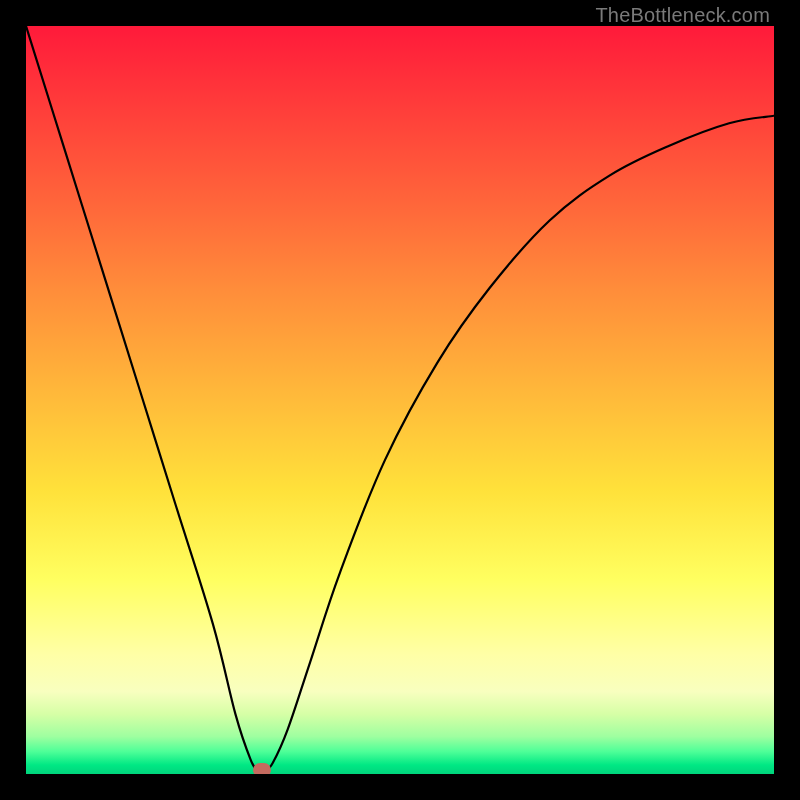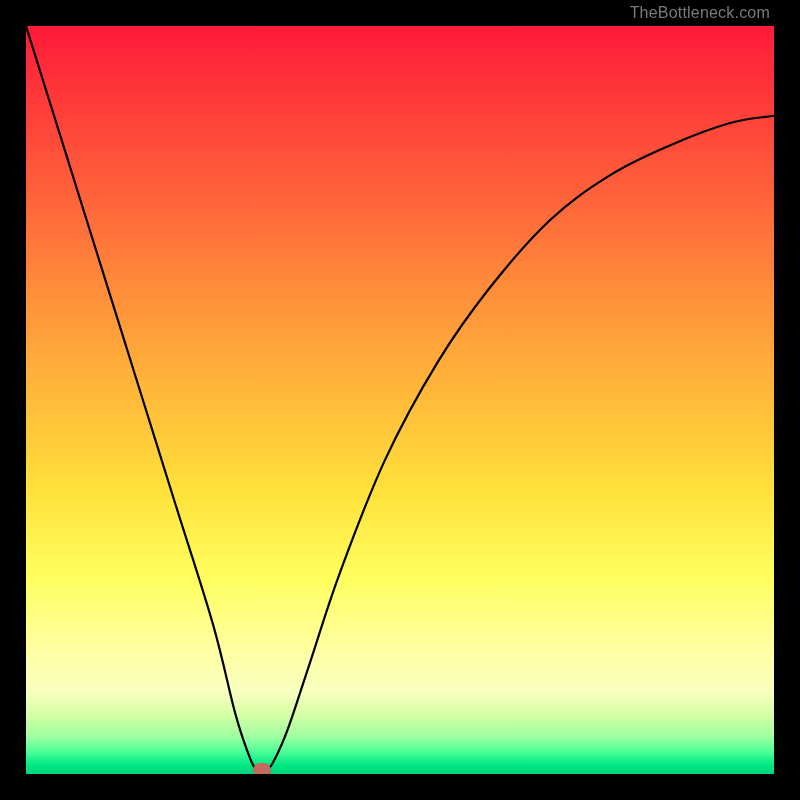--- a/index.html
+++ b/index.html
@@ -43,21 +43,21 @@
       #4eff98 97%,
       #00e884 98.8%,
       #00d47c 100%
     );
   }
   .watermark {
     position: absolute;
     top: 4px;
     right: 30px;
     color: #7a7a7a;
-    font-size: 16px;
+    font-size: 20px;
     letter-spacing: 0.2px;
     user-select: none;
   }
   .curve {
     position: absolute;
     inset: 0;
     width: 748px;
     height: 748px;
     pointer-events: none;
   }

